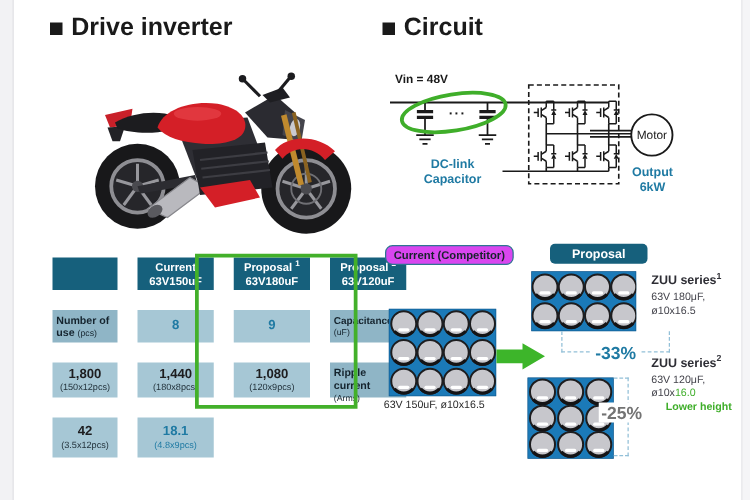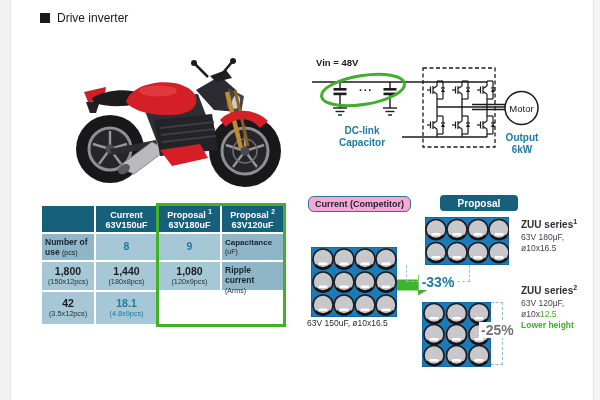--- a/index.html
+++ b/index.html
@@ -1,86 +1,90 @@
 <!DOCTYPE html>
 <html><head>
 <meta charset="utf-8">
 <style>
   html,body{margin:0;padding:0;background:#fff;}
   .slide{position:relative;width:600px;height:400px;background:#ffffff;overflow:hidden;
          font-family:"Liberation Sans",sans-serif;color:#1a1a1a;}
   .edge-l{position:absolute;left:0;top:0;width:10px;height:400px;background:#f2f2f4;border-right:1px solid #e2e2e6;}
   .edge-r{position:absolute;right:0;top:0;width:6px;height:400px;background:#f5f5f7;border-left:1px solid #e7e7ea;}
 
-  .sec-title{position:absolute;display:flex;align-items:center;font-size:12px;font-weight:normal;color:#1a1a1a;justify-content:space-between;}
+  .sec-title{position:absolute;display:flex;align-items:center;font-size:20px;font-weight:bold;color:#1a1a1a;justify-content:space-between;}
   .sec-title .sq{width:10px;height:10px;background:#1a1a1a;margin-right:7px;display:inline-block;}
   .t-left{left:40px;top:11px;}
   .t-right{left:306px;top:11px;}
 
   .moto{position:absolute;left:48px;top:46px;}
   .circuit{position:absolute;left:310px;top:55px;}
   .circuit text{font-family:"Liberation Sans",sans-serif;}
   .vin{font-size:9.5px;font-weight:bold;fill:#1a1a1a;}
   .dots{font-size:11px;font-weight:bold;fill:#1a1a1a;letter-spacing:1px;}
   .teal-svg{font-size:10px;font-weight:bold;fill:#1f7aa3;}
   .motor-t{font-size:9.5px;fill:#1a1a1a;}
 
   
   .tbl{position:absolute;left:42px;top:206px;display:grid;
        grid-template-columns:52px 61px 61px 61px;
-       grid-template-rows:26px 26px 28px 32px;gap:2px;background:#ffffff;}
+       grid-template-rows:26px 26px 28px 32px;gap:16px;background:#ffffff;}
   .cell{display:flex;flex-direction:column;justify-content:center;align-items:center;text-align:center;line-height:1.12;}
   .head{background:#16607c;color:#ffffff;font-size:9px;font-weight:bold;}
   .head sup{font-size:6.5px;}
   .lbl{background:#8fb5c6;color:#15242e;font-size:8.5px;font-weight:bold;align-items:flex-start;text-align:left;padding:2px 3px;box-sizing:border-box;display:block;line-height:1.15;padding-top:4px;}
   .lbl .unit{font-size:7px;font-weight:normal;}
   .lbl-cap{font-size:8px;}
   .val{background:#a6c7d5;}
   .val .v{font-size:10.5px;font-weight:bold;color:#1d1d1f;}
   .val .s{font-size:7.3px;color:#23333c;margin-top:1px;}
   .val .s:empty{display:none;}
   .tealv .v,.tealv .s{color:#1f7aa3;}
   .green-frame{position:absolute;left:156px;top:203px;width:130px;height:124px;
                border:3px solid #43b02a;box-sizing:border-box;pointer-events:none;z-index:5;}
 
   
-  .badge-cur{position:absolute;left:308px;top:196px;background:#f9a8d4;border:1.5px solid #2f7492;border-radius:6px;
+  .badge-cur{position:absolute;left:308px;top:196px;background:#d946ef;border:1.5px solid #2f7492;border-radius:6px;
              padding:2px 6px;font-size:9px;font-weight:bold;color:#17222b;}
   .badge-prop{position:absolute;left:440px;top:195px;width:78px;text-align:center;background:#16607c;color:#fff;
               border-radius:4px;padding:2.5px 0;font-size:10px;font-weight:bold;}
   .board{position:absolute;}
   .cap-caption{position:absolute;left:307px;top:318px;font-size:8.5px;color:#2b2b2b;}
   .arrow{position:absolute;left:397px;top:272px;}
-  .brk1{position:absolute;left:406px;top:265px;width:64px;height:17px;box-sizing:border-box;
+  .brk1{position:absolute;left:449px;top:265px;width:87px;height:17px;box-sizing:border-box;
         border-left:1px dashed #92c0d8;border-right:1px dashed #92c0d8;border-bottom:1px dashed #92c0d8;}
   .brk1 .pct{position:absolute;left:50%;bottom:-9px;transform:translateX(-50%);background:#fff;padding:0 3px;
              font-size:14px;font-weight:bold;color:#1f7aa3;}
   .brk2{position:absolute;left:491px;top:302px;width:12px;height:63px;box-sizing:border-box;
         border-top:1px dashed #92c0d8;border-right:1px dashed #92c0d8;border-bottom:1px dashed #92c0d8;}
   .pct2{position:absolute;left:479px;top:322px;background:#fff;padding:0 2px;
         font-size:14px;font-weight:bold;color:#737373;z-index:4;}
   .zuu{position:absolute;left:521px;width:76px;color:#33333a;}
   .zuu1{top:218px;} .zuu2{top:284px;}
   .zuu .name{font-size:10px;font-weight:bold;color:#2e2e35;}
   .zuu .name sup{font-size:7px;}
   .zuu .spec{font-size:8.5px;line-height:11px;color:#44444c;margin-top:2px;}
   .zuu .specline{font-size:8.5px;line-height:11px;color:#44444c;}
   .gr{color:#3fae2a;}
-  .note{font-size:8.5px;line-height:11px;font-weight:bold;color:#3fae2a;}
+  .note{font-size:8.5px;line-height:11px;font-weight:bold;color:#3fae2a;text-align:center;}
 </style>
 </head>
 <body>
 
 <div class="slide">
   <div class="edge-l"></div>
   <div class="edge-r"></div>
 
   <div class="sec-title t-left">
     <span class="sq"></span>
     <span>Drive inverter</span>
+  </div>
+  <div class="sec-title t-right">
+    <span class="sq"></span>
+    <span>Circuit</span>
   </div>
 
   <svg class="moto" width="252" height="150" viewBox="0 0 252 150">
 
     <g>
       <circle cx="62" cy="103" r="34" fill="#18181a"></circle>
       <circle cx="62" cy="103" r="21" fill="#26262a" stroke="#8e8e93" stroke-width="3"></circle>
       <g stroke="#97979c" stroke-width="2.4">
         <line x1="62" y1="103" x2="62" y2="85"></line>
           <line x1="62" y1="103" x2="79" y2="98"></line>
@@ -345,16 +349,16 @@
       <use href="#cC" x="57" y="32.5"></use>
     <use href="#cC" x="12" y="53.5"></use>
       <use href="#cC" x="34.5" y="53.5"></use>
       <use href="#cC" x="57" y="53.5"></use>
   </svg>
   <div class="brk2"></div>
   <span class="pct2">-25%</span>
   <div class="zuu zuu2">
     <div class="name"><span>ZUU series</span><sup>2</sup></div>
     <div class="spec">63V 120μF,</div>
-    <div class="specline"><span>ø10x</span><span class="gr">12.5</span></div>
+    <div class="specline"><span>ø10x</span><span class="gr">16.0</span></div>
     <div class="note">Lower height</div>
   </div>
 </div>
 
 </body></html>

